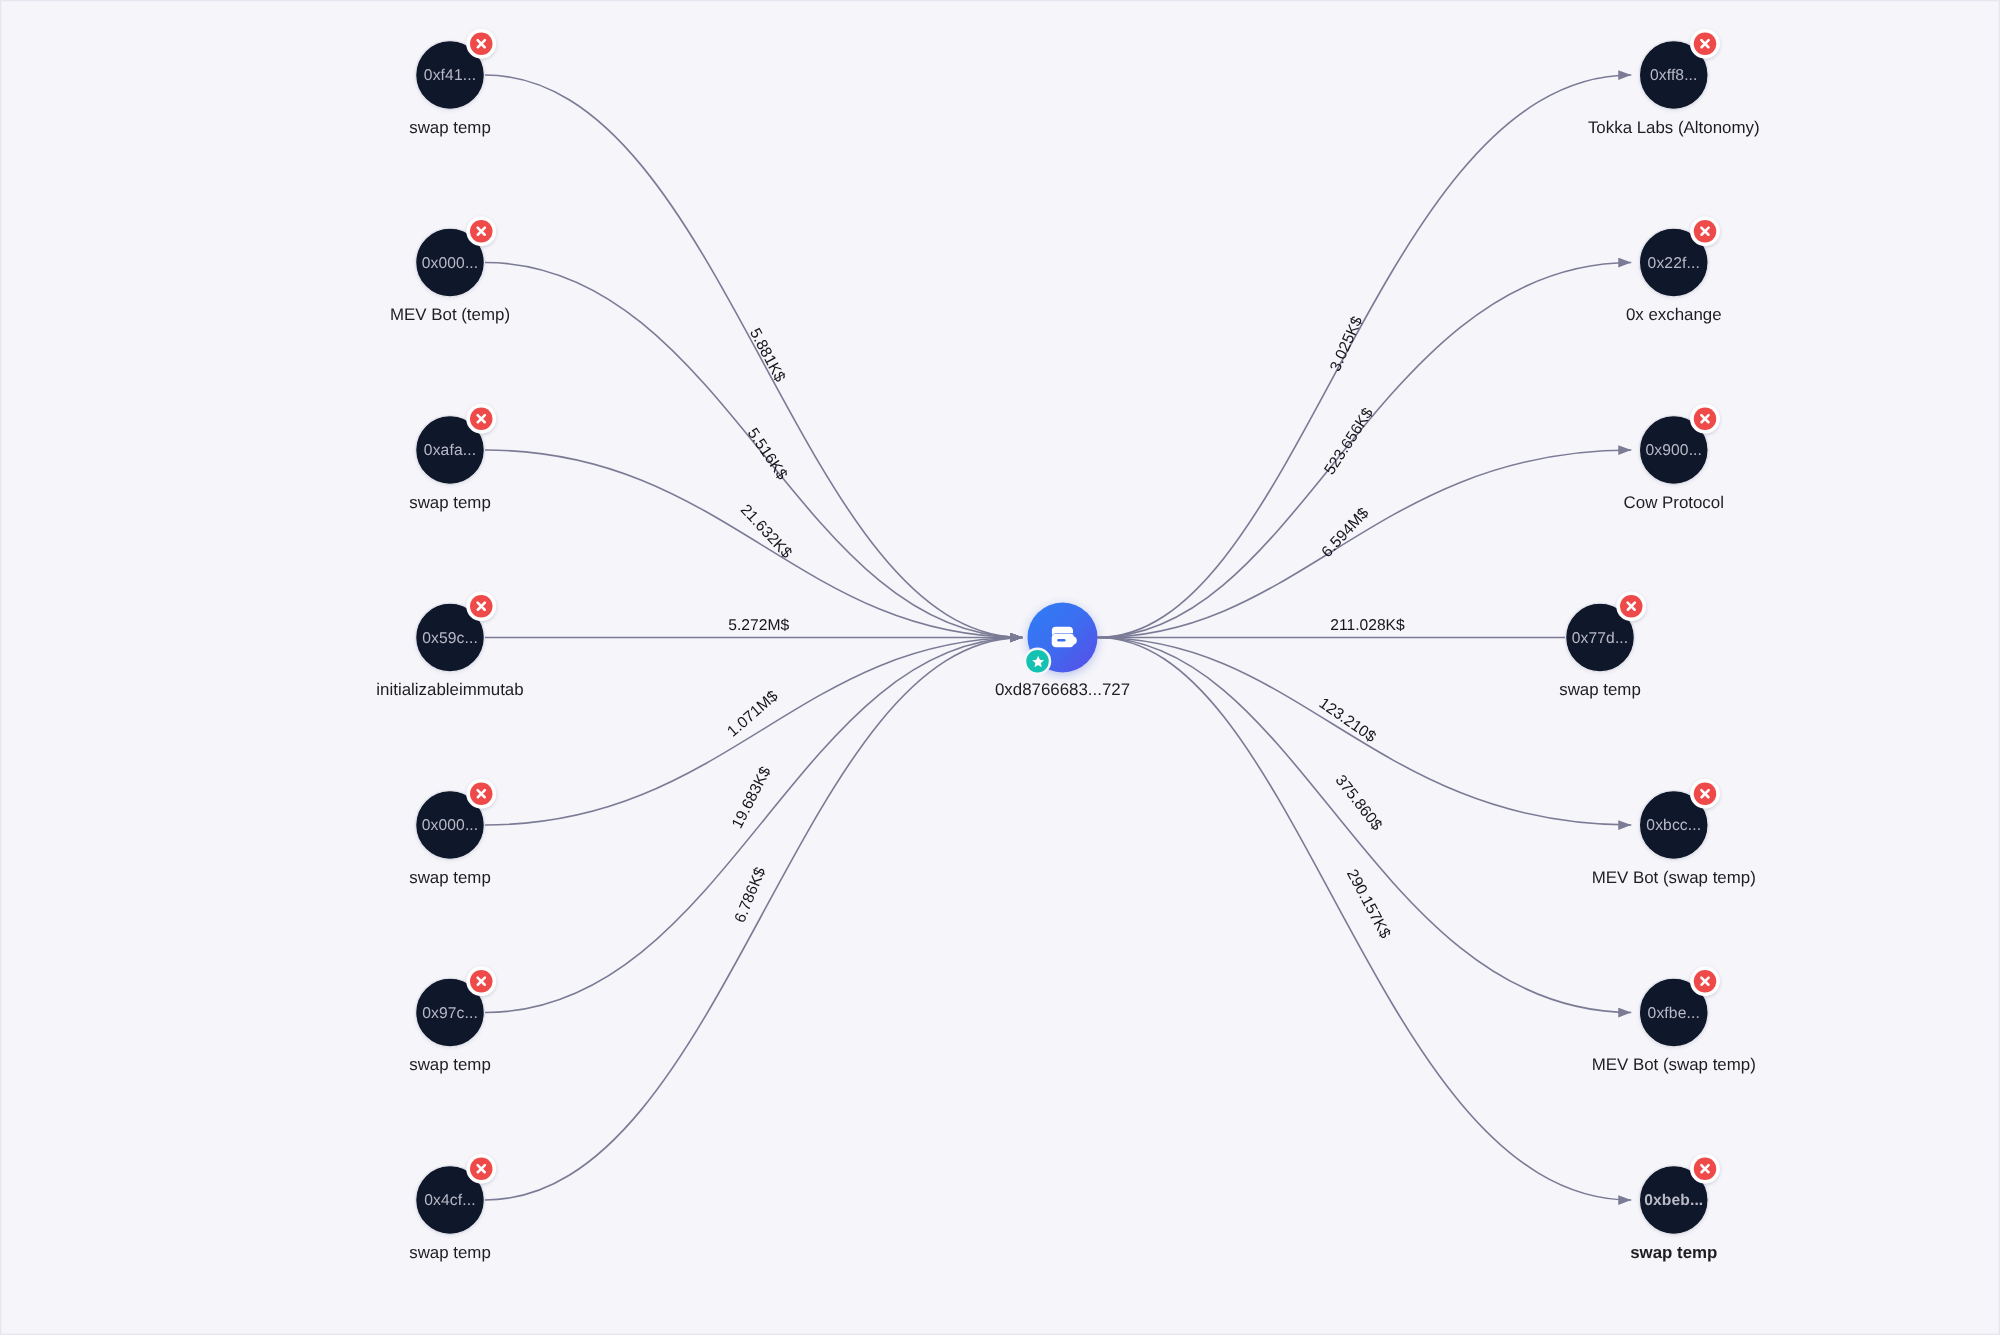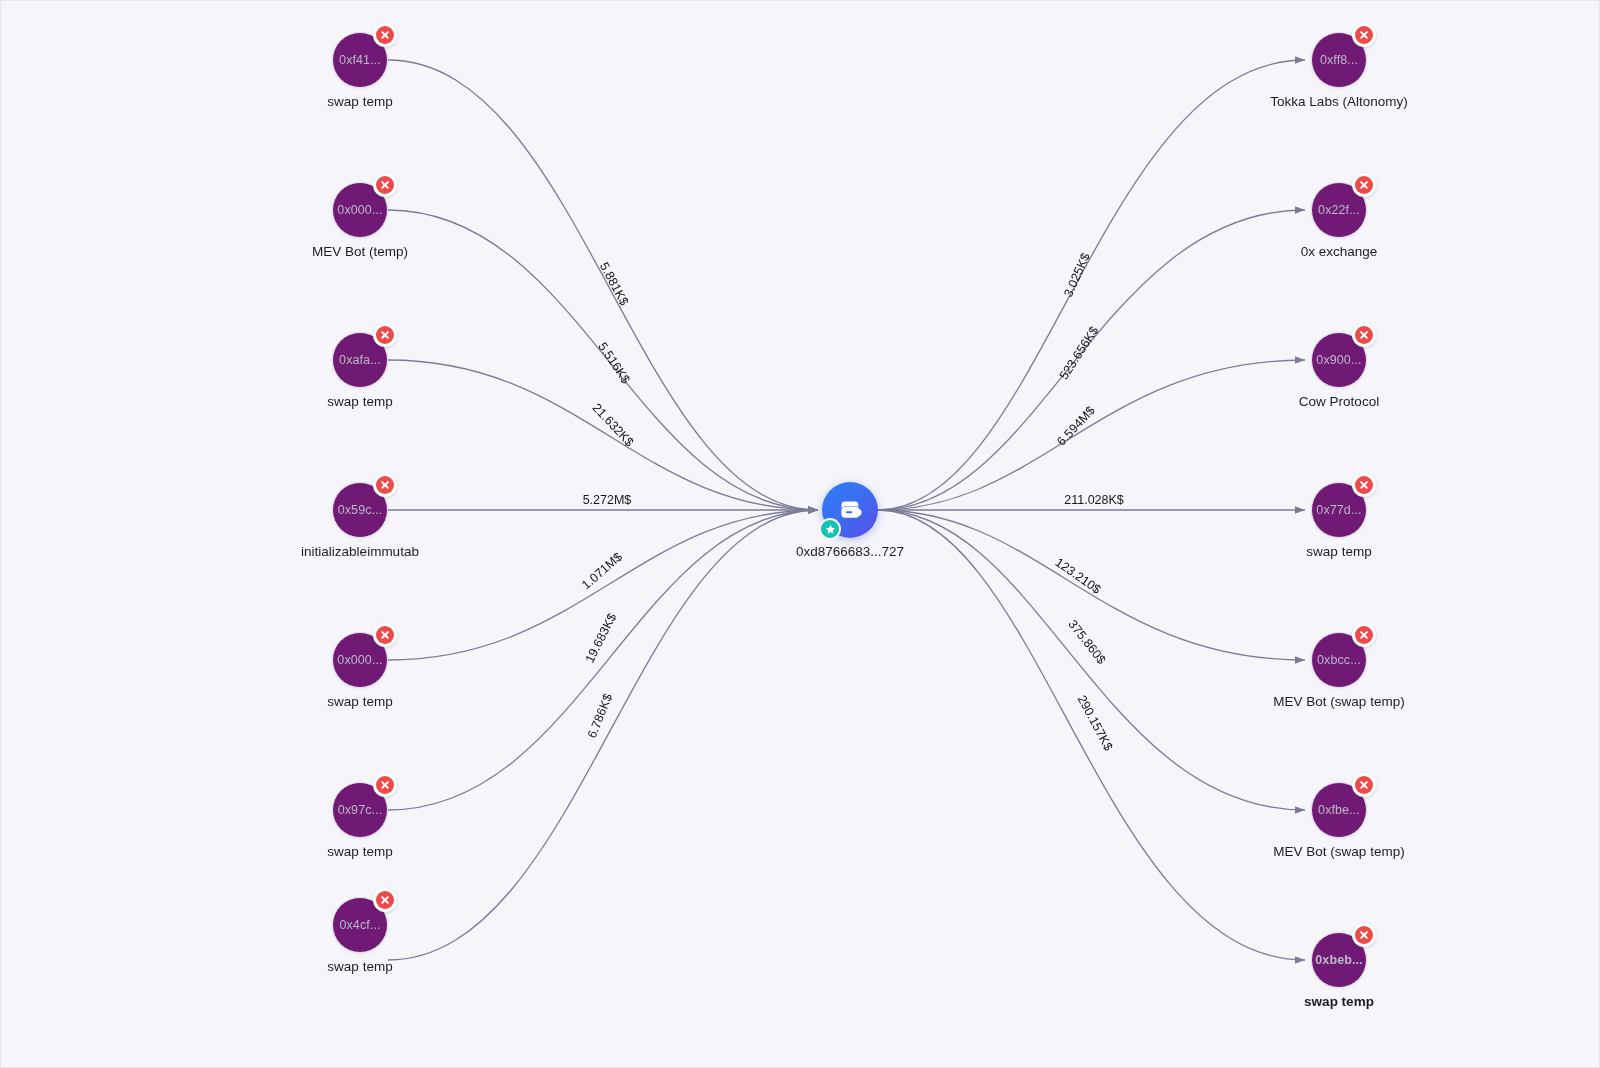--- a/index.html
+++ b/index.html
@@ -38,21 +38,21 @@
     margin-left: -28px;
     margin-top: -28px;
   }
   .node-circle {
     position: absolute;
     left: 0;
     top: 0;
     width: 56px;
     height: 56px;
     border-radius: 50%;
-    background: #701a75;
+    background: #0f172a;
     border: 1px solid #e4e4ec;
     box-shadow: 0 1px 3px rgba(40, 40, 80, 0.07);
     box-sizing: border-box;
     display: flex;
     align-items: center;
     justify-content: center;
   }
   .node-addr {
     font-size: 12.5px;
     color: #b9b9c6;
@@ -241,21 +241,21 @@
       </div>
       <div class="node" style="left: 359px; top: 809px;">
         <div class="node-circle">
           <span class="node-addr">0x97c...</span>
         </div>
         <div class="close-badge">
           <i></i>
         </div>
         <div class="node-label">swap temp</div>
       </div>
-      <div class="node" style="left: 359px; top: 924px;">
+      <div class="node" style="left: 359px; top: 959px;">
         <div class="node-circle">
           <span class="node-addr">0x4cf...</span>
         </div>
         <div class="close-badge">
           <i></i>
         </div>
         <div class="node-label">swap temp</div>
       </div>
     </div>
   <div id="nodes-right">
@@ -279,21 +279,21 @@
       </div>
       <div class="node" style="left: 1338px; top: 359px;">
         <div class="node-circle">
           <span class="node-addr">0x900...</span>
         </div>
         <div class="close-badge">
           <i></i>
         </div>
         <div class="node-label">Cow Protocol</div>
       </div>
-      <div class="node" style="left: 1338px; top: 509px;">
+      <div class="node" style="left: 1279px; top: 509px;">
         <div class="node-circle">
           <span class="node-addr">0x77d...</span>
         </div>
         <div class="close-badge">
           <i></i>
         </div>
         <div class="node-label">swap temp</div>
       </div>
       <div class="node" style="left: 1338px; top: 659px;">
         <div class="node-circle">

